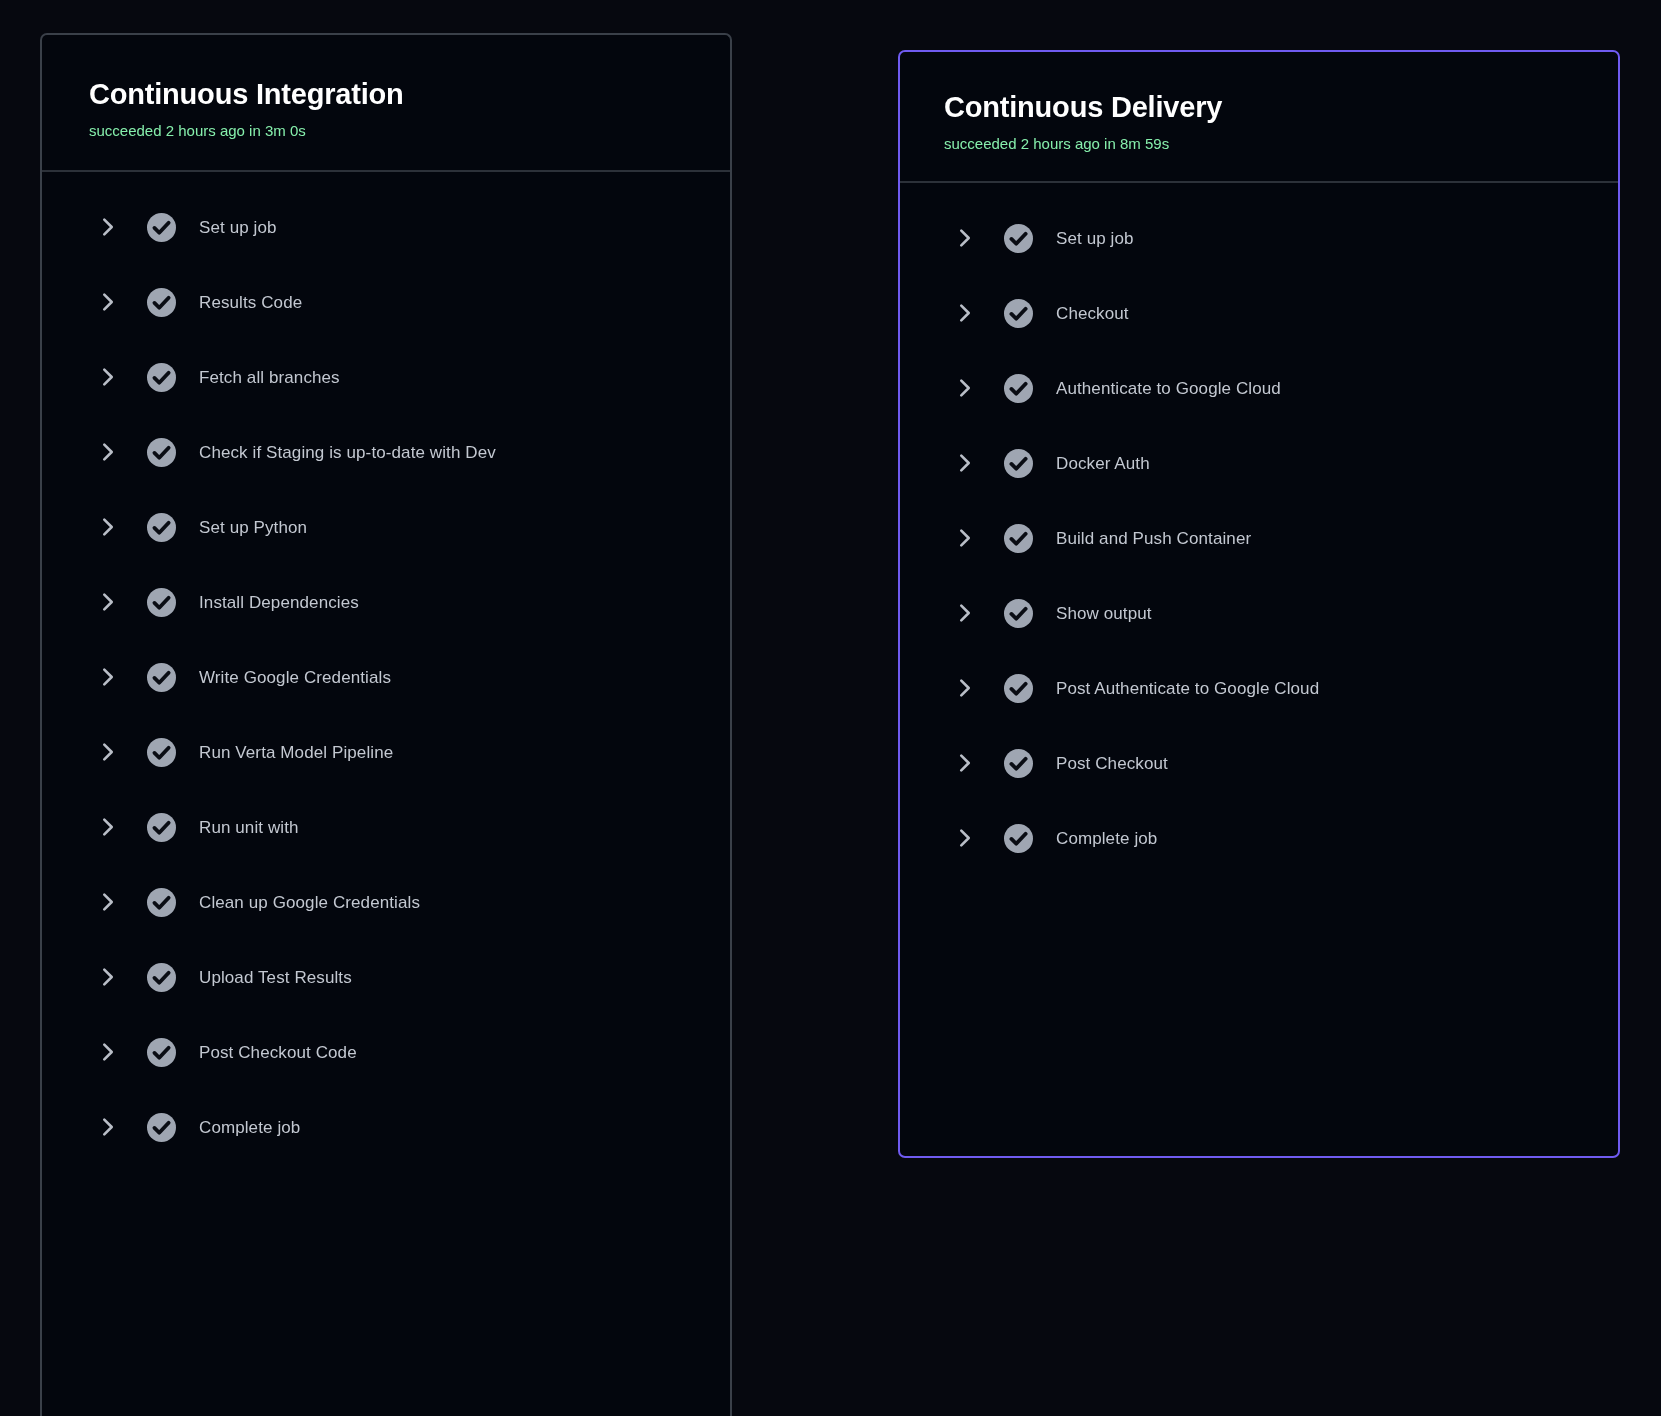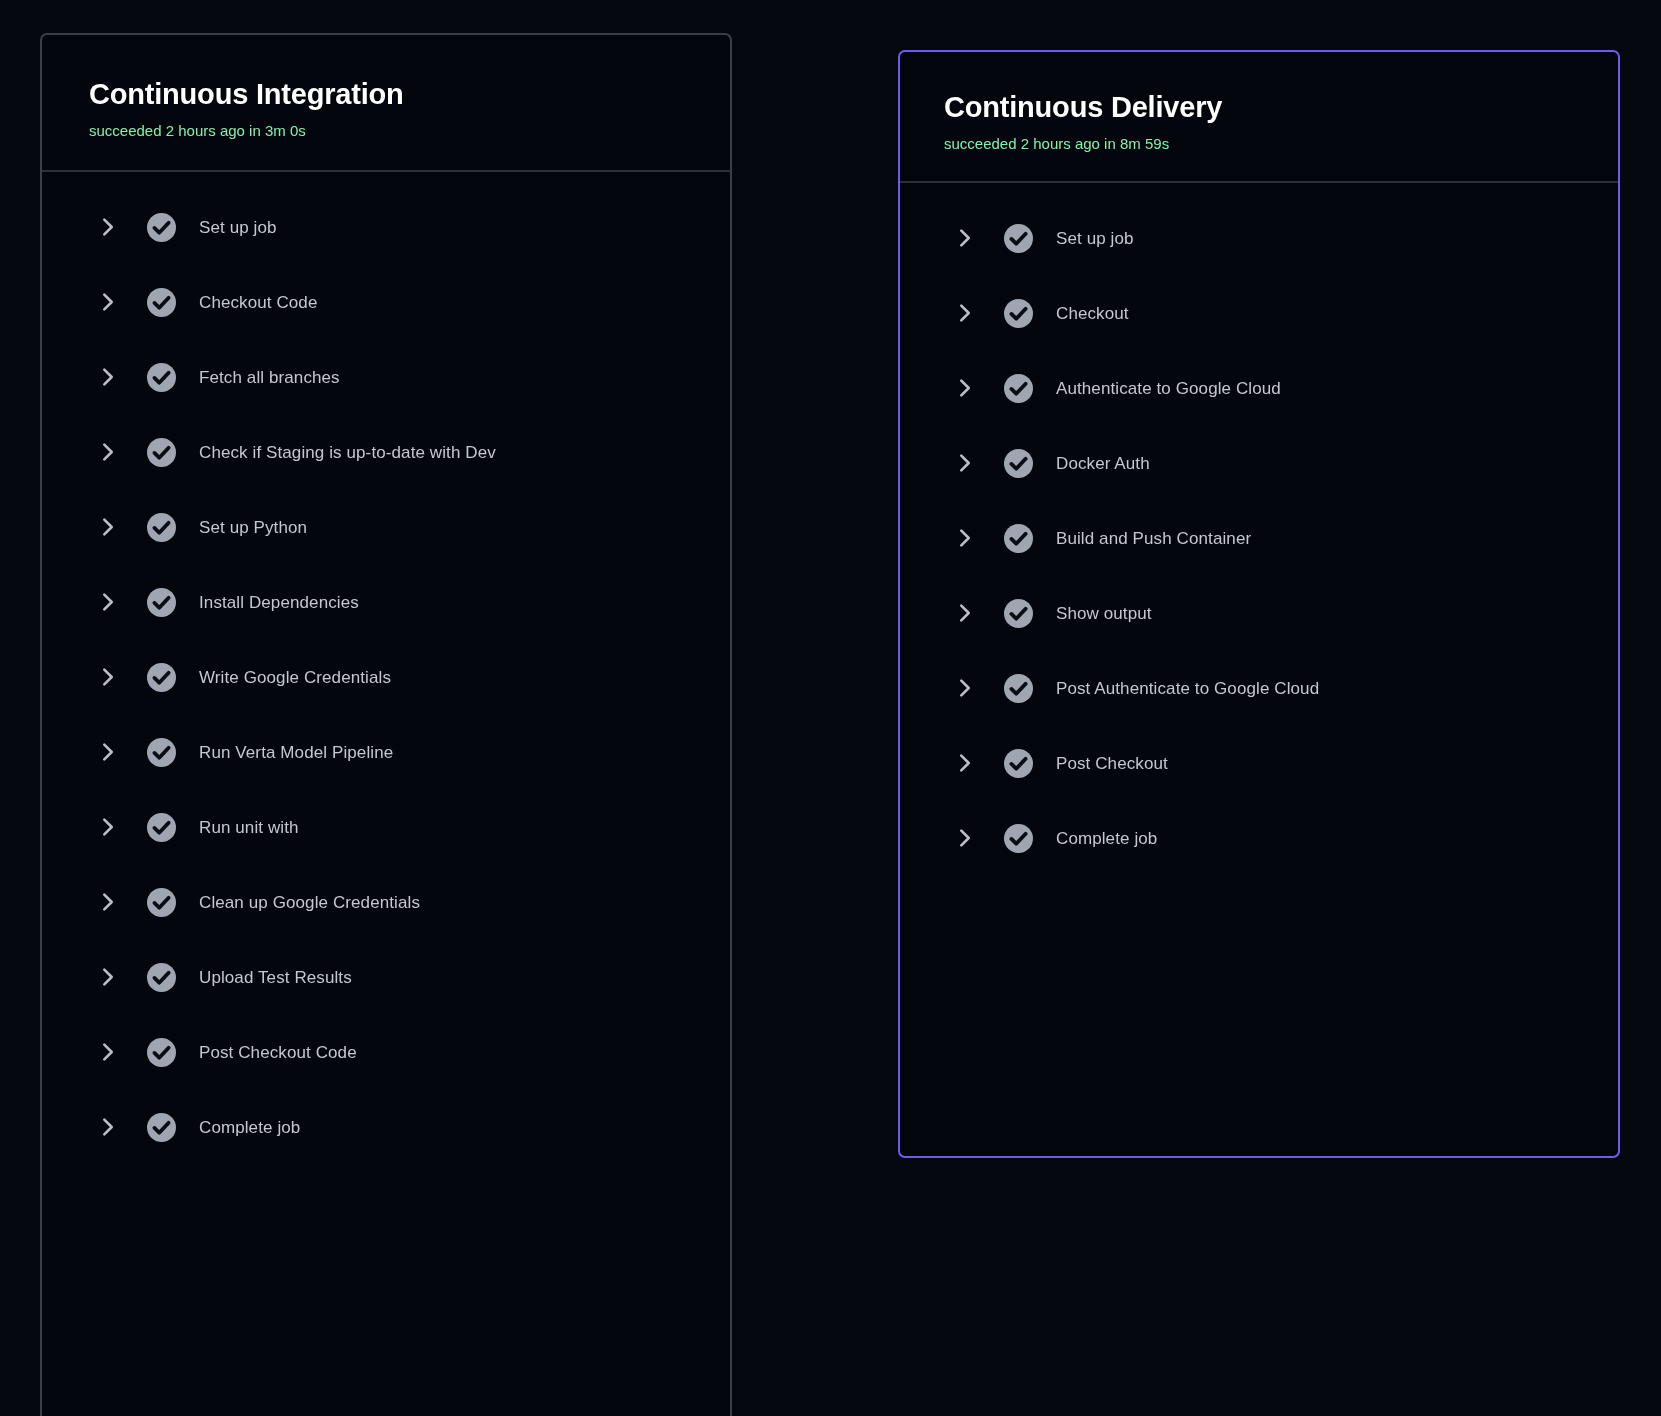--- a/index.html
+++ b/index.html
@@ -155,21 +155,21 @@
             <svg viewBox="0 0 16 16" aria-hidden="true">
               <path d="M5.3 2.6 L10.7 8 L5.3 13.4" fill="none" stroke="currentColor" stroke-width="1.9" stroke-linecap="round" stroke-linejoin="round"></path>
             </svg>
           </span>
           <span class="check-icon">
             <svg viewBox="0 0 16 16" aria-hidden="true">
               <circle cx="8" cy="8" r="8" fill="#9fa6b2"></circle>
               <path d="M4.1 8.25 L6.75 10.9 L11.95 5.4" fill="none" stroke="#0a0d14" stroke-width="2.1" stroke-linecap="round" stroke-linejoin="round"></path>
             </svg>
           </span>
-          <span class="step-label">Checkout Code</span>
+          <span class="step-label">Results Code</span>
         </li>
         <li class="step-row">
           <span class="chevron-icon">
             <svg viewBox="0 0 16 16" aria-hidden="true">
               <path d="M5.3 2.6 L10.7 8 L5.3 13.4" fill="none" stroke="currentColor" stroke-width="1.9" stroke-linecap="round" stroke-linejoin="round"></path>
             </svg>
           </span>
           <span class="check-icon">
             <svg viewBox="0 0 16 16" aria-hidden="true">
               <circle cx="8" cy="8" r="8" fill="#9fa6b2"></circle>

